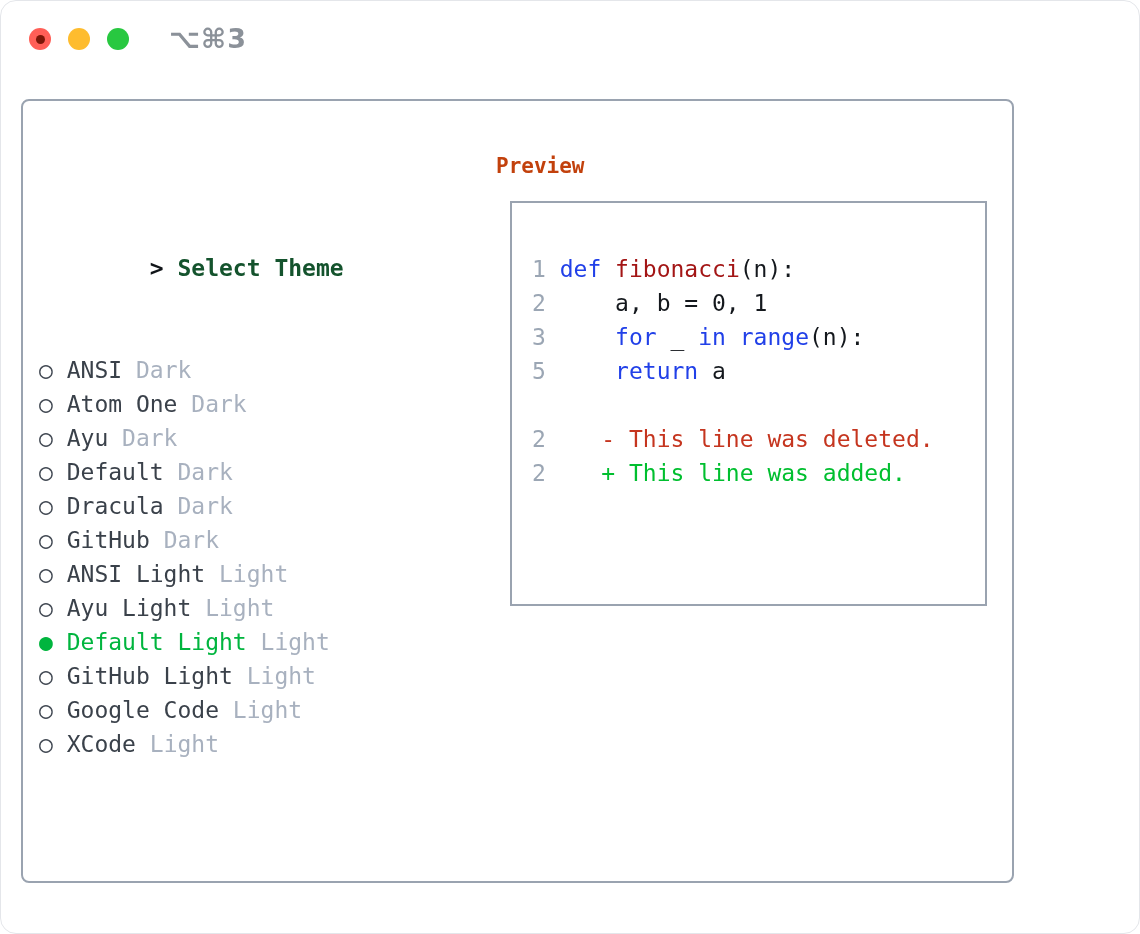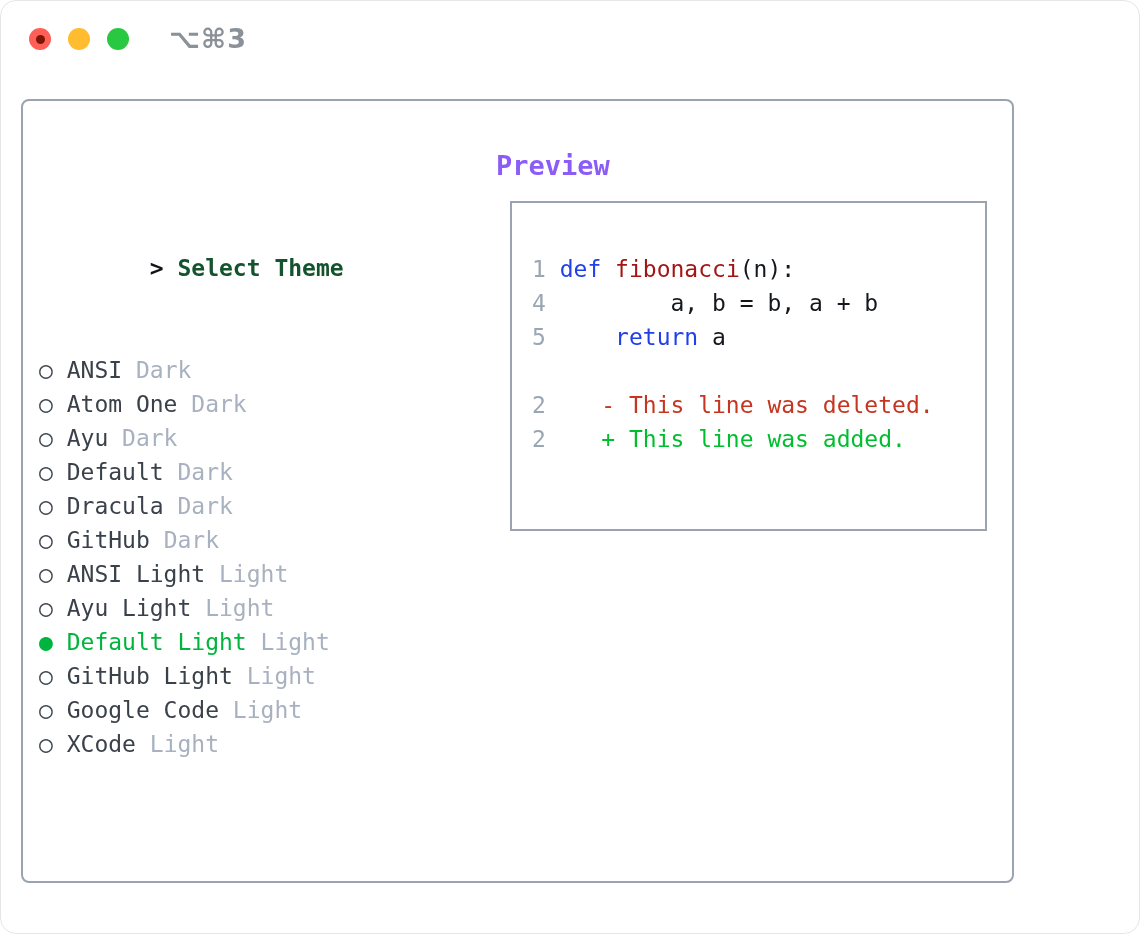--- a/index.html
+++ b/index.html
@@ -39,24 +39,24 @@
   .hdr-prefix{display:inline-block;width:2ch;color:#101418;font-weight:700;}
   .hdr-label{color:#14532d;font-weight:700;}
   .dot{display:inline-block;width:2ch;color:#444b55;}
   .theme.selected .dot,.apply-item.selected .dot{color:var(--accent-green);}
   .nm{color:var(--item-dark);}
   .theme.selected .nm,.apply-item.selected .nm{color:var(--accent-green);}
   .variant{color:var(--muted-gray);}
   
   .preview-label{
     position:absolute;left:473px;top:48px;height:34px;line-height:34px;
-    font-size:27px;font-weight:700;color:#8b5cf6;
+    font-size:21px;font-weight:700;color:#c2410c;
   }
   .preview-box{
-    position:absolute;left:487px;top:100px;width:477px;height:330px;
+    position:absolute;left:487px;top:100px;width:477px;height:405px;
     border:2px solid var(--border-gray);background:#fff;
     padding:49px 0 0 20px;overflow:hidden;
   }
   .pline{height:34px;line-height:34px;font-size:23px;white-space:pre;}
   .c-num{color:var(--line-number-gray);}
   .c-kw{color:var(--keyword-blue);}
   .c-fn{color:var(--function-red);}
   .c-code{color:var(--code-black);}
   .c-ctx{color:var(--context-gray);}
   .c-del{color:var(--deleted-red);text-align:right;}
@@ -94,21 +94,22 @@
       
 
       
     </div>
 
     <div class="preview-label">Preview</div>
 
     <div class="preview-box">
       <div>
           <div class="pline"><span class="c-num">1 </span><span class="c-kw">def</span><span class="c-code"> </span><span class="c-fn">fibonacci</span><span class="c-code">(n):</span></div>
-          <div class="pline"><span class="c-num">4 </span><span class="c-code">        a, b = b, a + b</span></div>
+          <div class="pline"><span class="c-num">2 </span><span class="c-code">    a, b = 0, 1</span></div>
+          <div class="pline"><span class="c-num">3 </span><span class="c-code">    </span><span class="c-kw">for</span><span class="c-code"> _ </span><span class="c-kw">in</span><span class="c-code"> </span><span class="c-kw">range</span><span class="c-code">(n):</span></div>
           <div class="pline"><span class="c-num">5 </span><span class="c-code">    </span><span class="c-kw">return</span><span class="c-code"> a</span></div>
           <div class="pline"></div>
           <div class="pline"><span class="c-num">2    </span><span class="c-del">- This line was deleted.</span></div>
           <div class="pline"><span class="c-num">2    </span><span class="c-add">+ This line was added.</span></div>
         </div>
     </div>
 
   </div>
 </div>
 

